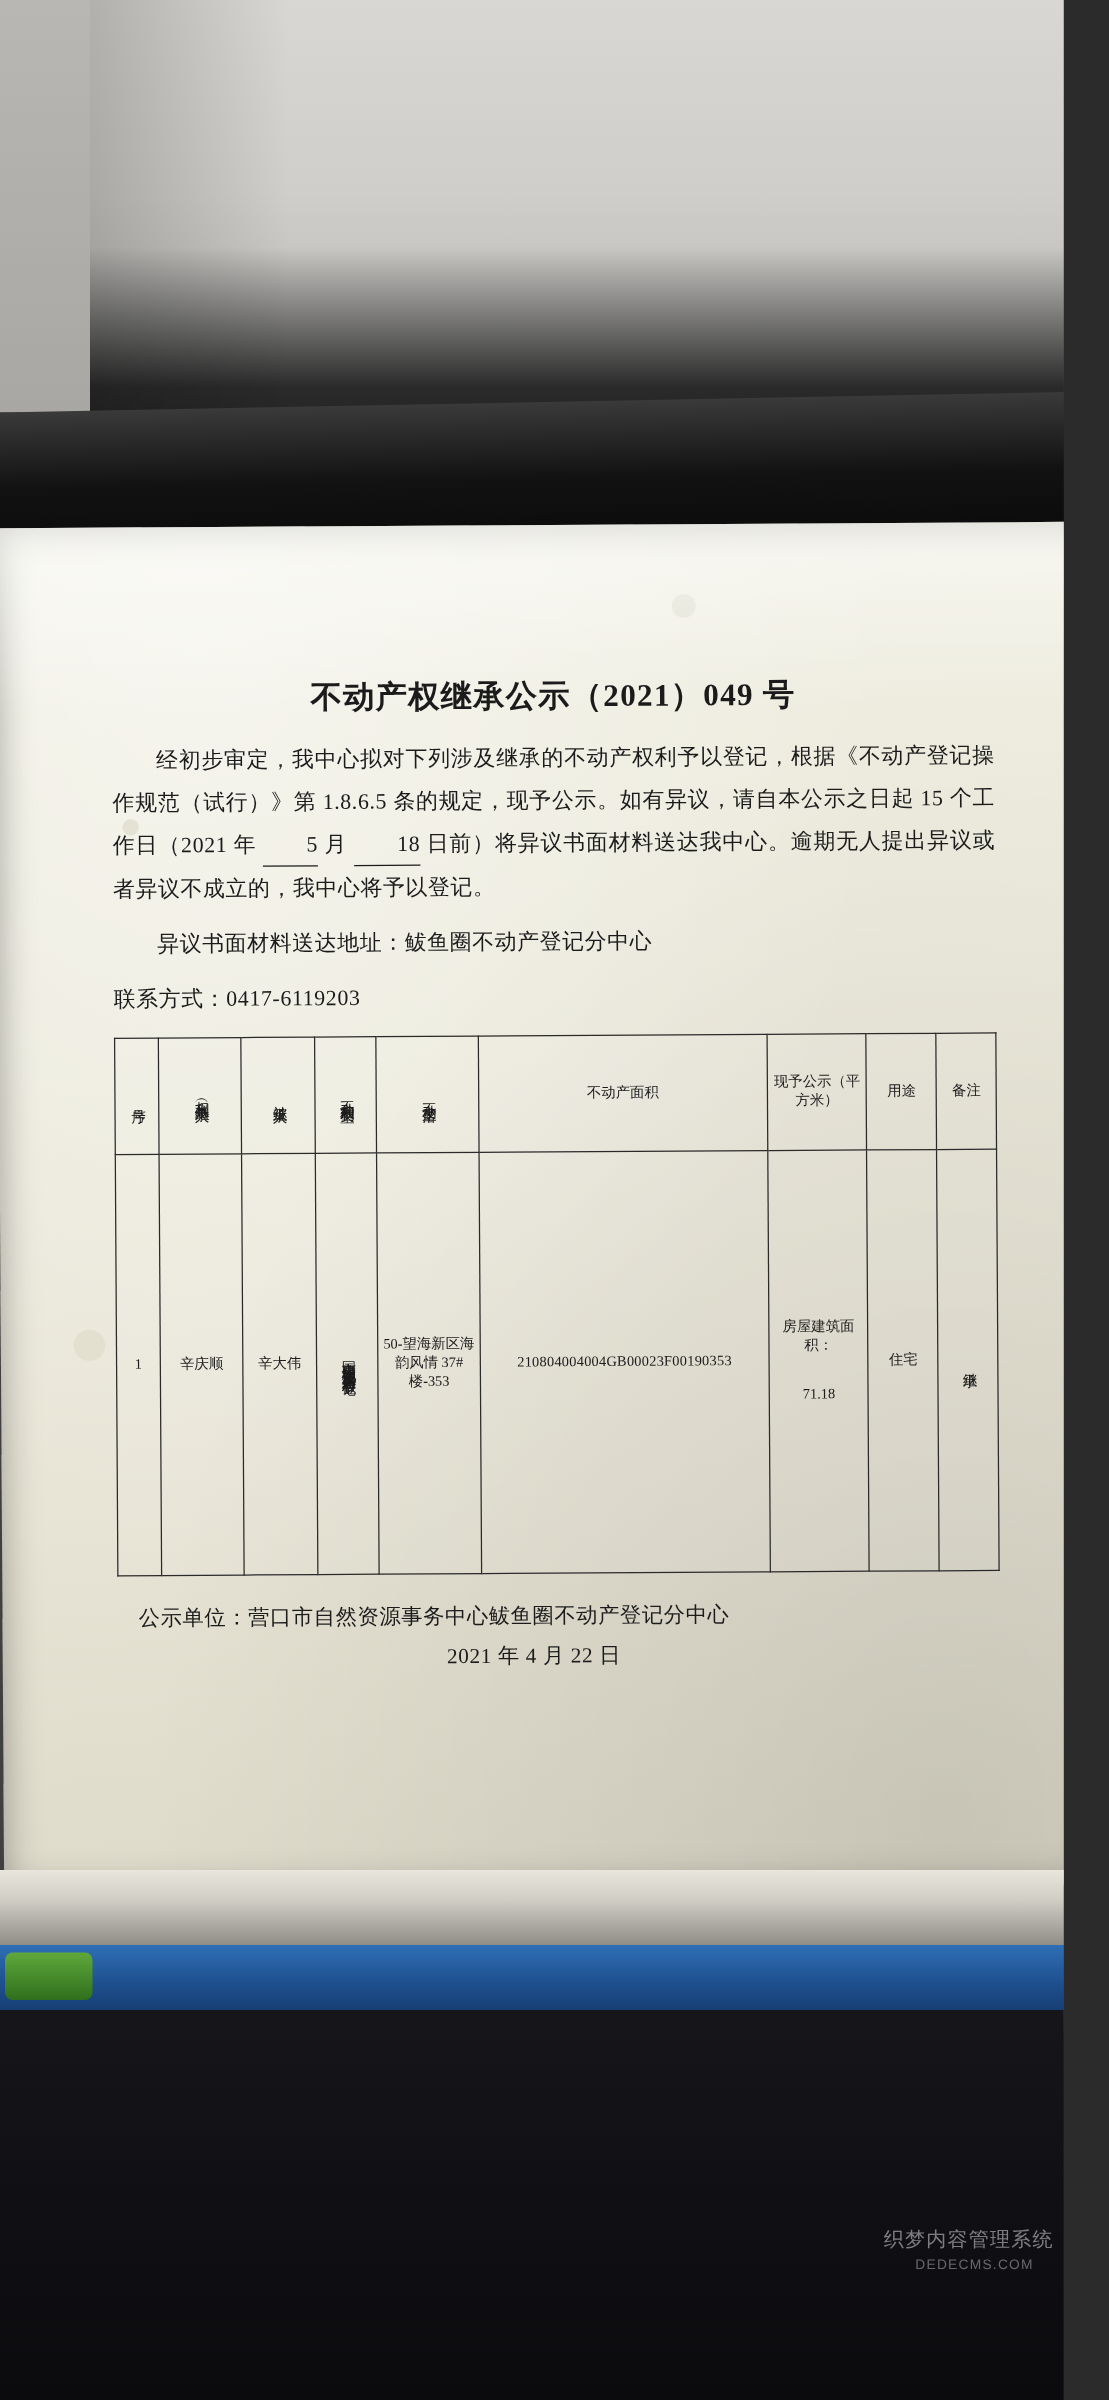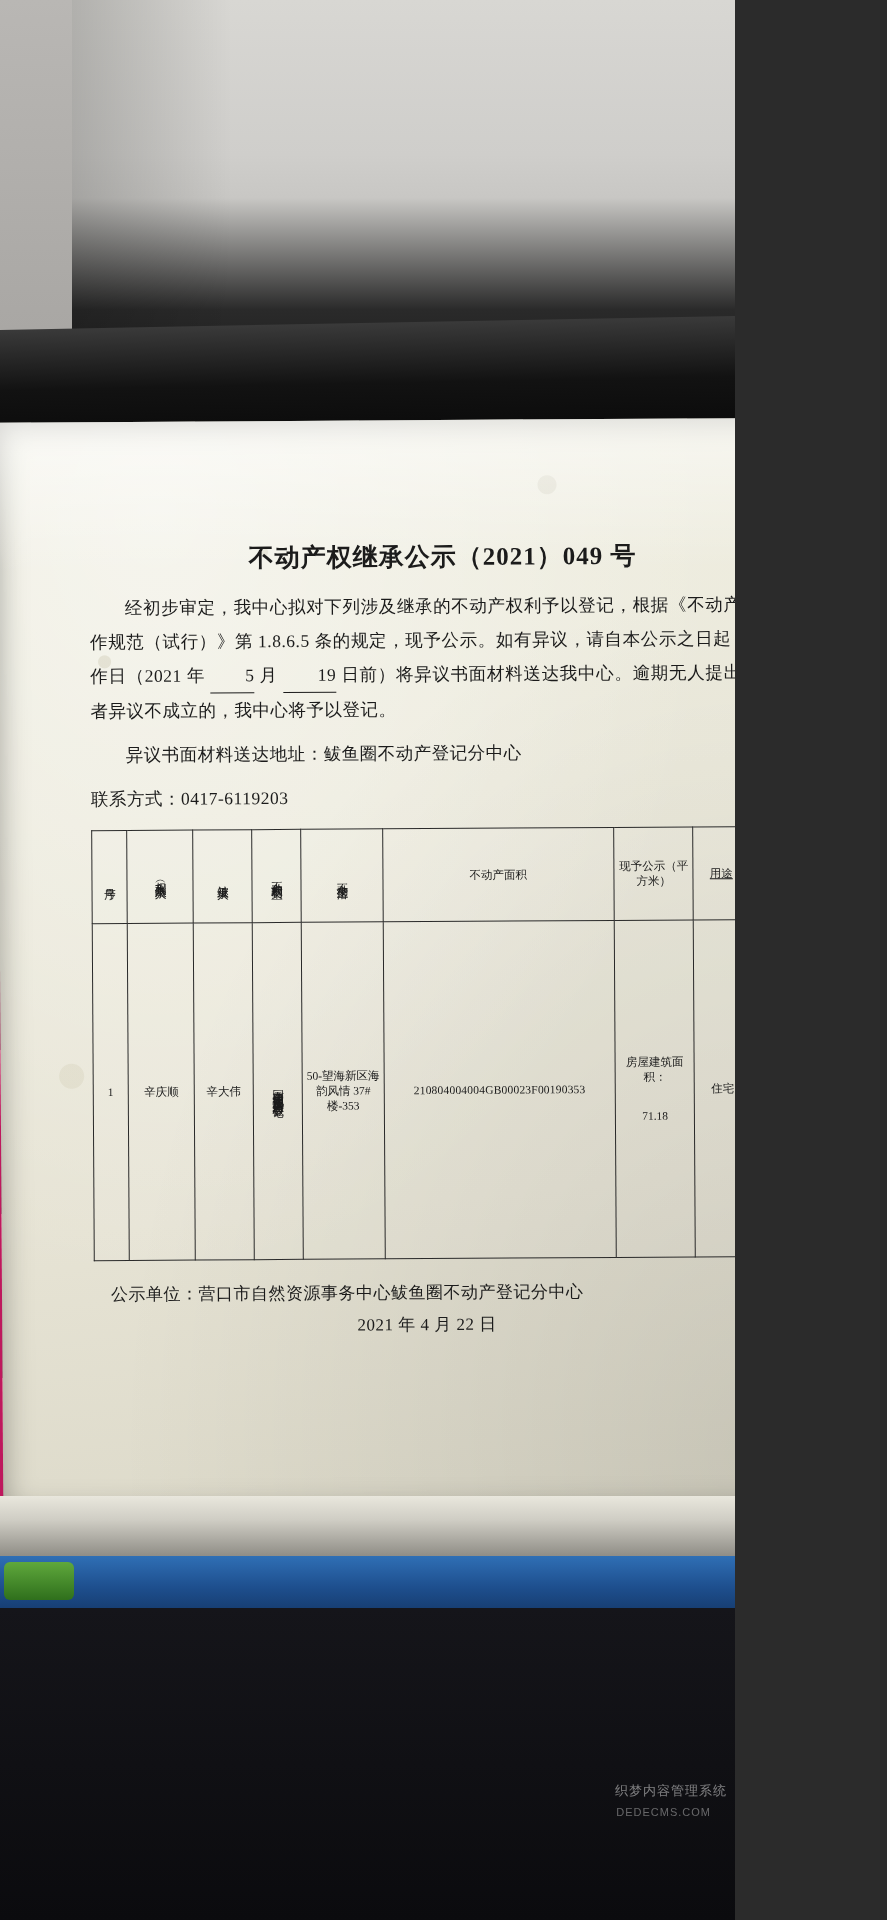--- a/index.html
+++ b/index.html
@@ -10,23 +10,23 @@
   body {
     width: 887px;
     height: 1920px;
     overflow: hidden;
     font-family: "Liberation Serif", "DejaVu Serif", serif;
   }
 
   
   #photo {
     position: relative;
-    width: 735px;
+    width: 851px;
     height: 1920px;
-    background: #be185d;
+    background: #404040;
     overflow: hidden;
   }
 
   
   .wall {
     position: absolute;
     left: 0; top: 0;
     width: 887px;
     height: 430px;
     background: linear-gradient(180deg,#d8d7d3 0%, #cfcecb 36%, #c8c7c4 46%, #2a2a2a 72%, #141414 100%);
@@ -173,21 +173,21 @@
   }
   table.reg th { height: 86px; }
   table.reg td { height: 330px; }
   .c-seq   { width: 28px; }
   .c-owner { width: 58px; }
   .c-heir  { width: 50px; }
   .c-type  { width: 42px; }
   .c-loc   { width: 72px; }
   .c-unit  { width: 214px; }
   .c-area  { width: 70px; }
-  .c-use   { width: 48px; text-decoration: underline; }
+  .c-use   { width: 48px; }
   .c-note  { width: 40px; }
   .vtext {
     writing-mode: vertical-rl;
     text-orientation: upright;
     display: inline-block;
     letter-spacing: 1px;
     line-height: 13px;
   }
   td.unit { font-size: 11.5px; letter-spacing: .2px; }
   td.area { font-size: 11.5px; text-align: left; padding-left: 6px; }
@@ -245,21 +245,21 @@
     text-align: center;
     color: rgba(196,42,36,.85);
     font-size: 10px;
     letter-spacing: 1px;
   }
 
   
   .wm {
     position: absolute;
     color: rgba(120,120,120,.55);
-    font-size: 13px;
+    font-size: 16px;
     font-family: "Liberation Sans","DejaVu Sans",sans-serif;
     letter-spacing: 1px;
   }
   .wm-1 { right: 8px; top: 1782px; color: rgba(235,235,235,.5); }
   .wm-2 { right: 24px; top: 1806px; color: rgba(210,210,210,.45); font-size: 11px; }
 
   
   .sticker {
     position: absolute;
     left: 0; top: 1138px;
@@ -284,21 +284,21 @@
     <div class="sticker"></div>
 
     <div class="doc">
 
       <h1 class="doc-title">不动产权继承公示（2021）049 号</h1>
 
       <p class="doc-para">
         <span>经初步审定，我中心拟对下列涉及继承的不动产权利予以登记，根据《不动产登记操作规范（试行）》第 1.8.6.5 条的规定，现予公示。如有异议，请自本公示之日起 15 个工作日（2021 年</span>
         <span class="blank">5</span>
         <span>月</span>
-        <span class="blank">19</span>
+        <span class="blank">18</span>
         <span>日前）将异议书面材料送达我中心。逾期无人提出异议或者异议不成立的，我中心将予以登记。</span>
       </p>
 
       <p class="doc-line">异议书面材料送达地址：鲅鱼圈不动产登记分中心</p>
       <p class="doc-line nohang">联系方式：0417-6119203</p>
 
       <table class="reg">
         <thead>
           <tr>
             <th class="c-seq"><span class="vtext">序号</span></th>

